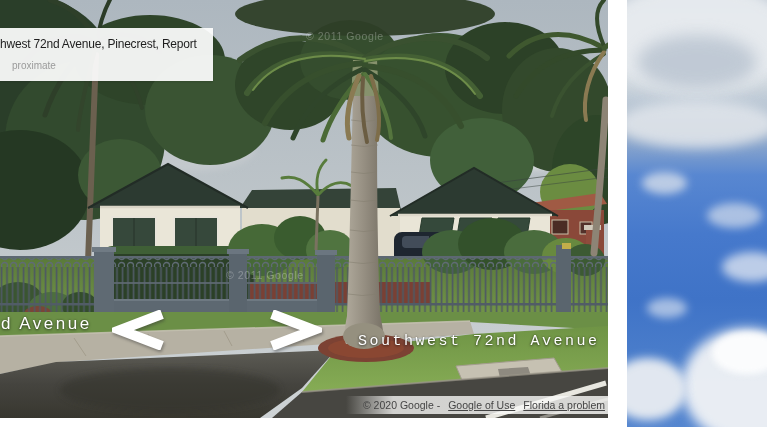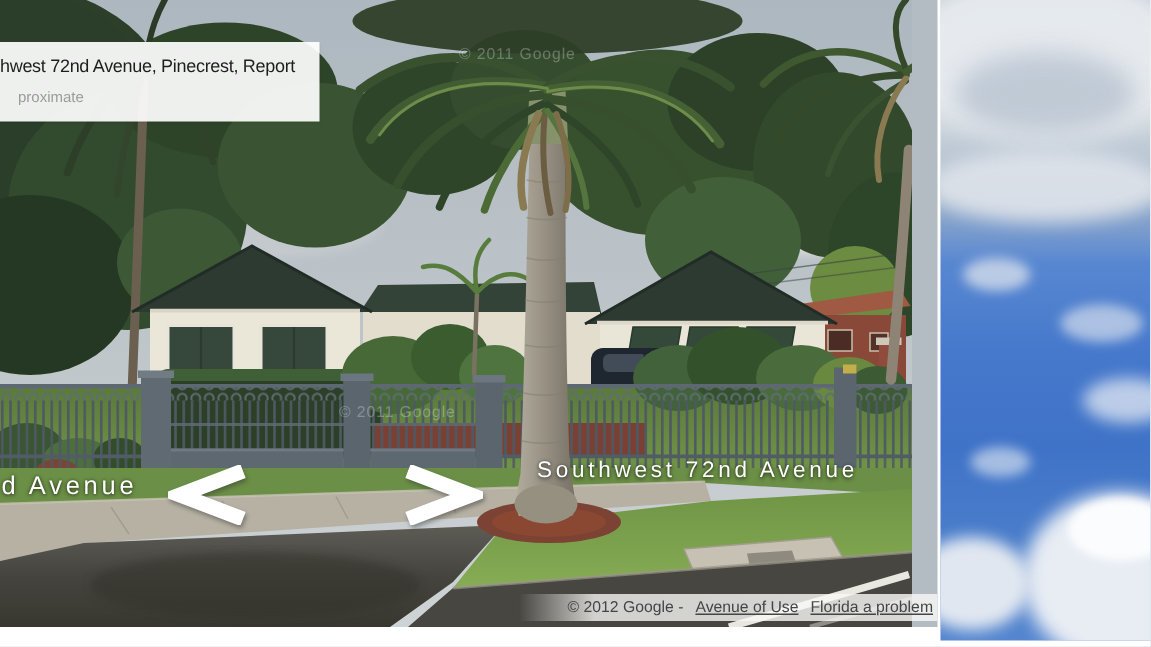--- a/index.html
+++ b/index.html
@@ -1,35 +1,35 @@
 <!DOCTYPE html>
 <html><head>
 <meta charset="utf-8">
 <style>
   html,body{margin:0;padding:0;background:#ffffff;}
   .stage{position:relative;width:767px;height:431px;overflow:hidden;background:#ffffff;
          font-family:"Liberation Sans", sans-serif;}
   
-  .street-pane{position:absolute;left:0;top:0;width:608px;height:418px;overflow:hidden;background:#b3bcc3;padding-left:17px;}
+  .street-pane{position:absolute;left:0;top:0;width:608px;height:418px;overflow:hidden;background:#b3bcc3;}
   .scene{position:absolute;left:0;top:0;}
   
   .addr-box{position:absolute;left:-45px;top:28px;width:258px;box-sizing:border-box;
             padding:8px 8px 9px 45px;background:rgba(255,255,255,0.92);
             box-shadow:0 1px 2px rgba(0,0,0,0.12);}
   .addr-title{font-size:12px;line-height:16px;color:#1e1e1e;letter-spacing:-0.2px;white-space:nowrap;}
   .addr-sub{font-size:10px;line-height:12px;color:#9b9b9b;margin-top:8px;white-space:nowrap;margin-left:12px;}
   
   .watermark{position:absolute;font-size:10.5px;color:rgba(255,255,255,0.28);letter-spacing:0.6px;white-space:nowrap;}
   .wm1{left:306px;top:30px;}
   .wm2{left:226px;top:269px;}
   
   .street-label{position:absolute;color:#ffffff;letter-spacing:2.5px;white-space:nowrap;
                 text-shadow:0 1px 3px rgba(0,0,0,0.55),0 0 2px rgba(0,0,0,0.35);}
   .label-left{left:1px;top:314px;font-size:17px;}
-  .label-center{left:358px;top:305px;font-size:15px;}
+  .label-center{left:358px;top:333px;font-size:15px;font-family:Liberation Mono, monospace;}
   
   .nav-arrow{position:absolute;width:56px;height:40px;cursor:pointer;
              filter:drop-shadow(1px 2px 1.5px rgba(50,50,50,0.45));}
   .arrow-left{left:112px;top:310px;}
   .arrow-right{left:266px;top:310px;}
   
   .attrib{position:absolute;left:346px;top:396px;right:0;height:18px;
           background:linear-gradient(to right, rgba(248,248,246,0), rgba(248,248,246,0.78) 18%, rgba(248,248,246,0.82));
           display:flex;align-items:center;justify-content:flex-end;padding-right:3px;
           font-size:10.5px;color:#454545;white-space:nowrap;}
@@ -274,22 +274,22 @@
       <polyline points="50,4 8,20 50,36" fill="none" stroke="#ffffff" stroke-width="10" stroke-linejoin="miter"></polyline>
     </svg>
     <svg class="nav-arrow arrow-right" viewBox="0 0 56 40">
       <polyline points="6,4 48,20 6,36" fill="none" stroke="#ffffff" stroke-width="10" stroke-linejoin="miter"></polyline>
     </svg>
 
     <div class="street-label label-left">d Avenue</div>
     <div class="street-label label-center">Southwest 72nd Avenue</div>
 
     <div class="attrib">
-      <span>© 2012 Google -</span>
-      <a>Avenue of Use</a>
+      <span>© 2020 Google -</span>
+      <a>Google of Use</a>
       <a>Florida a problem</a>
     </div>
   </div>
 
   <div class="sky-pane">
     <div class="cloud" style="left:-25px;top:-20px;width:190px;height:115px;background:#e7ebef;opacity:0.97;filter:blur(7px);"></div>
     <div class="cloud" style="left:10px;top:35px;width:120px;height:55px;background:#b7c2cf;opacity:0.8;filter:blur(8px);"></div>
     <div class="cloud" style="left:-10px;top:100px;width:160px;height:48px;background:#dfe4ea;opacity:0.9;filter:blur(6px);"></div>
     <div class="cloud" style="left:15px;top:172px;width:45px;height:22px;background:#d4ddea;opacity:0.8;filter:blur(4px);"></div>
     <div class="cloud" style="left:80px;top:203px;width:55px;height:25px;background:#ccd8ea;opacity:0.75;filter:blur(4px);"></div>

